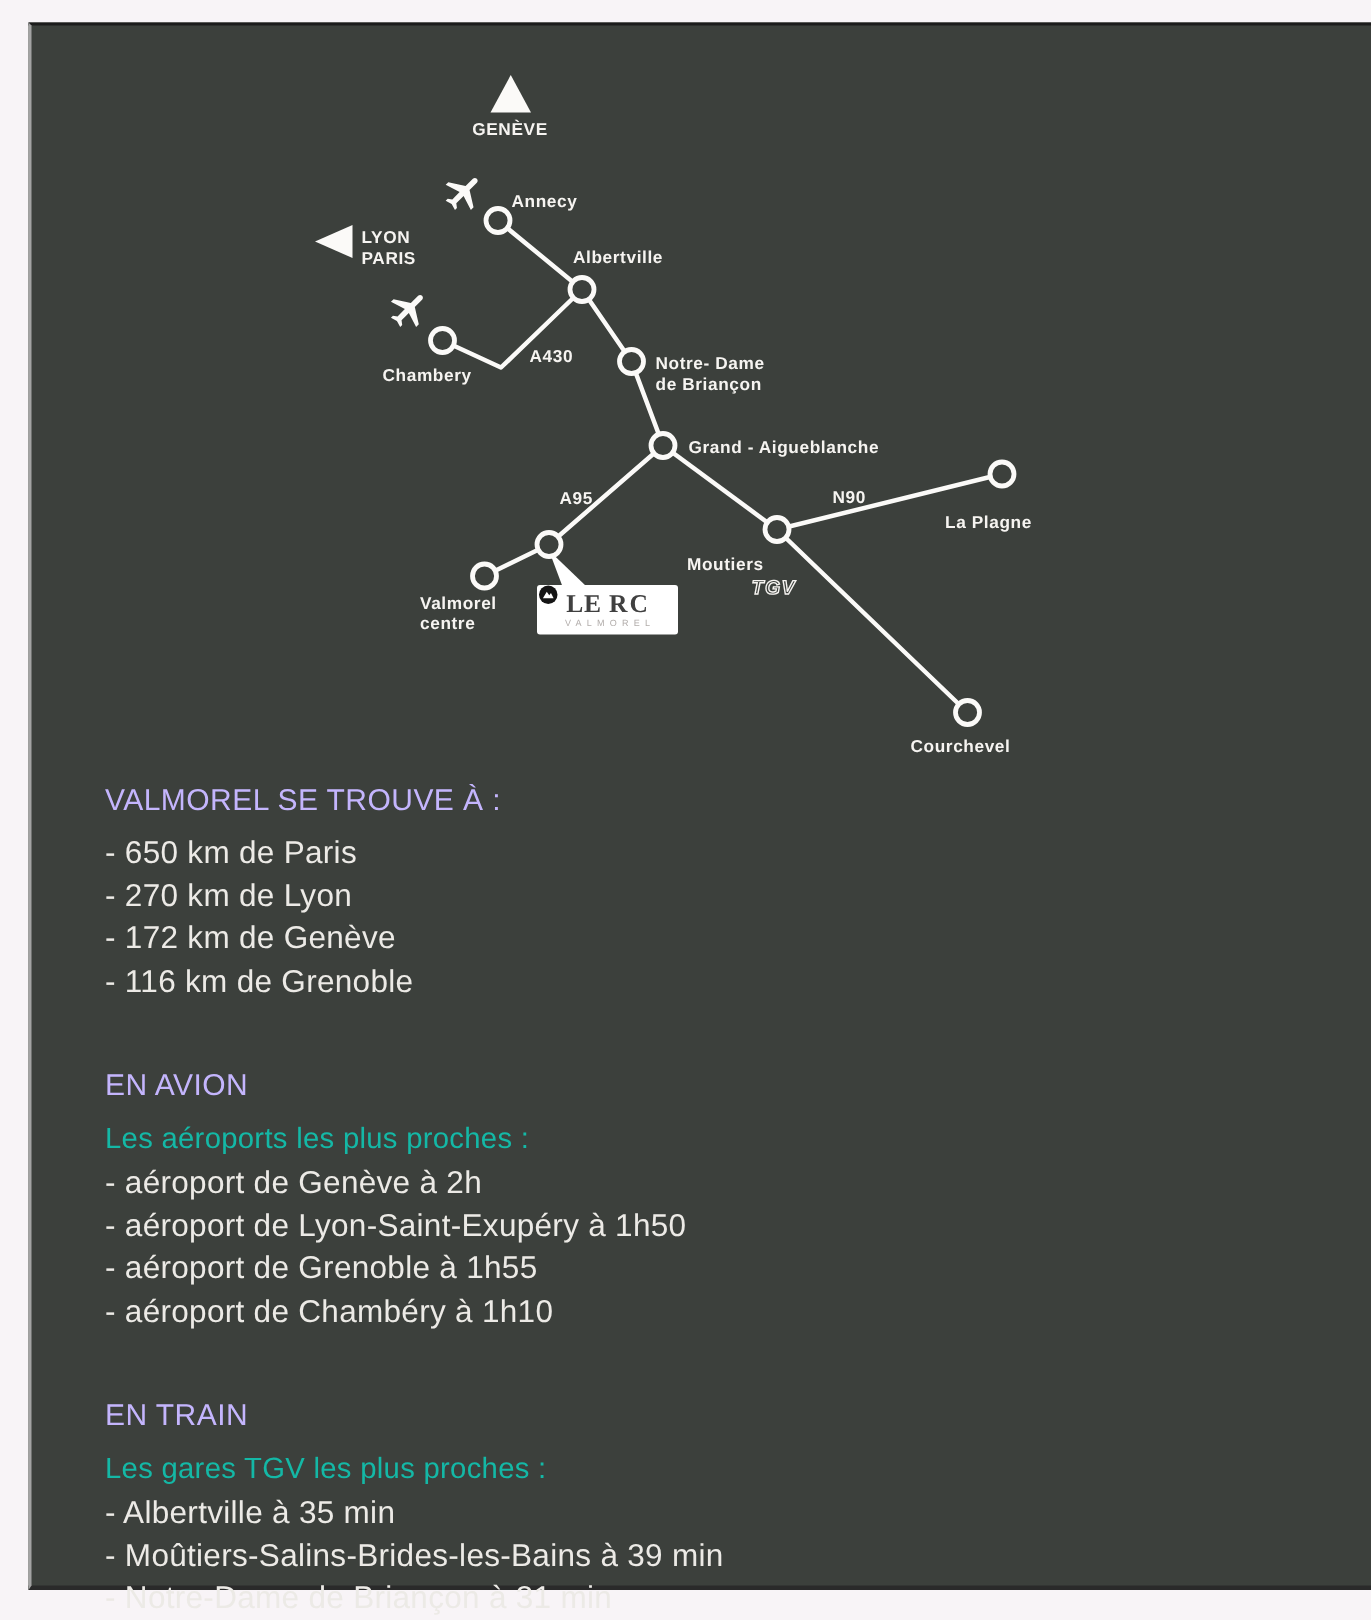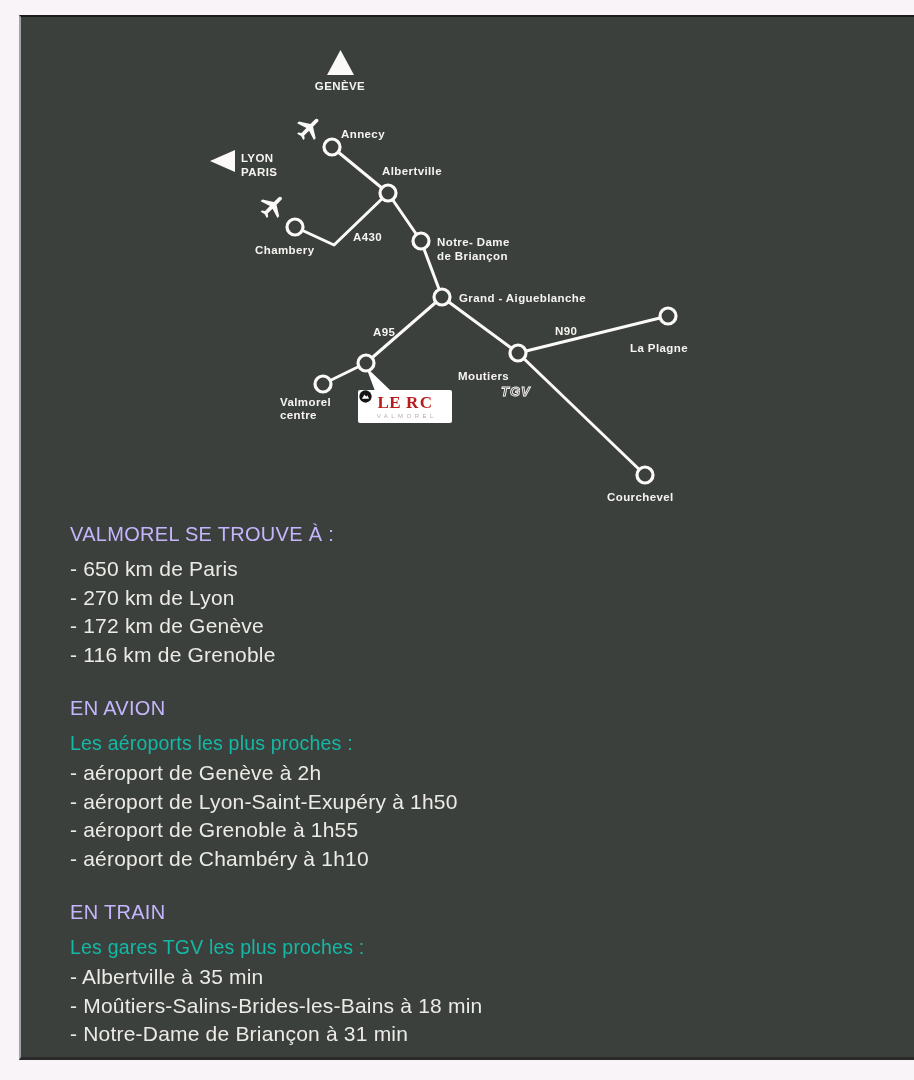--- a/index.html
+++ b/index.html
@@ -35,31 +35,31 @@
   .tail{fill:#ffffff;}
 
   .logo{
     position:absolute;left:337px;top:373px;width:94px;height:33px;
     background:#ffffff;border-radius:2px;z-index:2;
     display:flex;flex-direction:column;align-items:center;justify-content:center;
   }
   .logo-row{
     display:flex;align-items:center;justify-content:center;gap:1px;
     font-family:"Liberation Serif", serif;font-weight:700;font-size:17px;
-    color:#b91c1c;letter-spacing:.5px;line-height:17px;
+    color:#404040;letter-spacing:.5px;line-height:17px;
   }
   .logo-sub{
     font-size:6px;letter-spacing:3.5px;color:#b2adab;margin-top:2px;
     font-family:"Liberation Sans", sans-serif;text-indent:3.5px;
   }
   .logo-disc{display:block;margin:0 1px;}
 
   .content{position:absolute;left:49px;top:504px;right:30px;color:#edebe8;}
   .section{margin:0;}
-  .section + .section{margin-top:26px;}
+  .section + .section{margin-top:42px;}
   .section-title{
     color:#c4b5fd;font-weight:400;font-size:20px;line-height:26px;
     letter-spacing:.3px;margin:0 0 8px 0;
   }
   .intro{font-size:19.5px;line-height:28px;margin:0 0 2px 0;color:#14b8a6;letter-spacing:.2px;}
   .plain-list{list-style:none;margin:0;padding:0;}
   .plain-list li{font-size:21px;line-height:28.5px;color:#eceae6;letter-spacing:.2px;}
 </style>
 </head>
 <body>
@@ -152,19 +152,19 @@
         <li>- aéroport de Grenoble à 1h55</li>
         <li>- aéroport de Chambéry à 1h10</li>
       </ul>
     </div>
 
     <div class="section">
       <h3 class="section-title">EN TRAIN</h3>
       <p class="intro">Les gares TGV les plus proches :</p>
       <ul class="plain-list">
         <li>- Albertville à 35 min</li>
-        <li>- Moûtiers-Salins-Brides-les-Bains à 18 min</li>
+        <li>- Moûtiers-Salins-Brides-les-Bains à 39 min</li>
         <li>- Notre-Dame de Briançon à 31 min</li>
       </ul>
     </div>
 
   </div>
 </div>
 
 </body></html>

